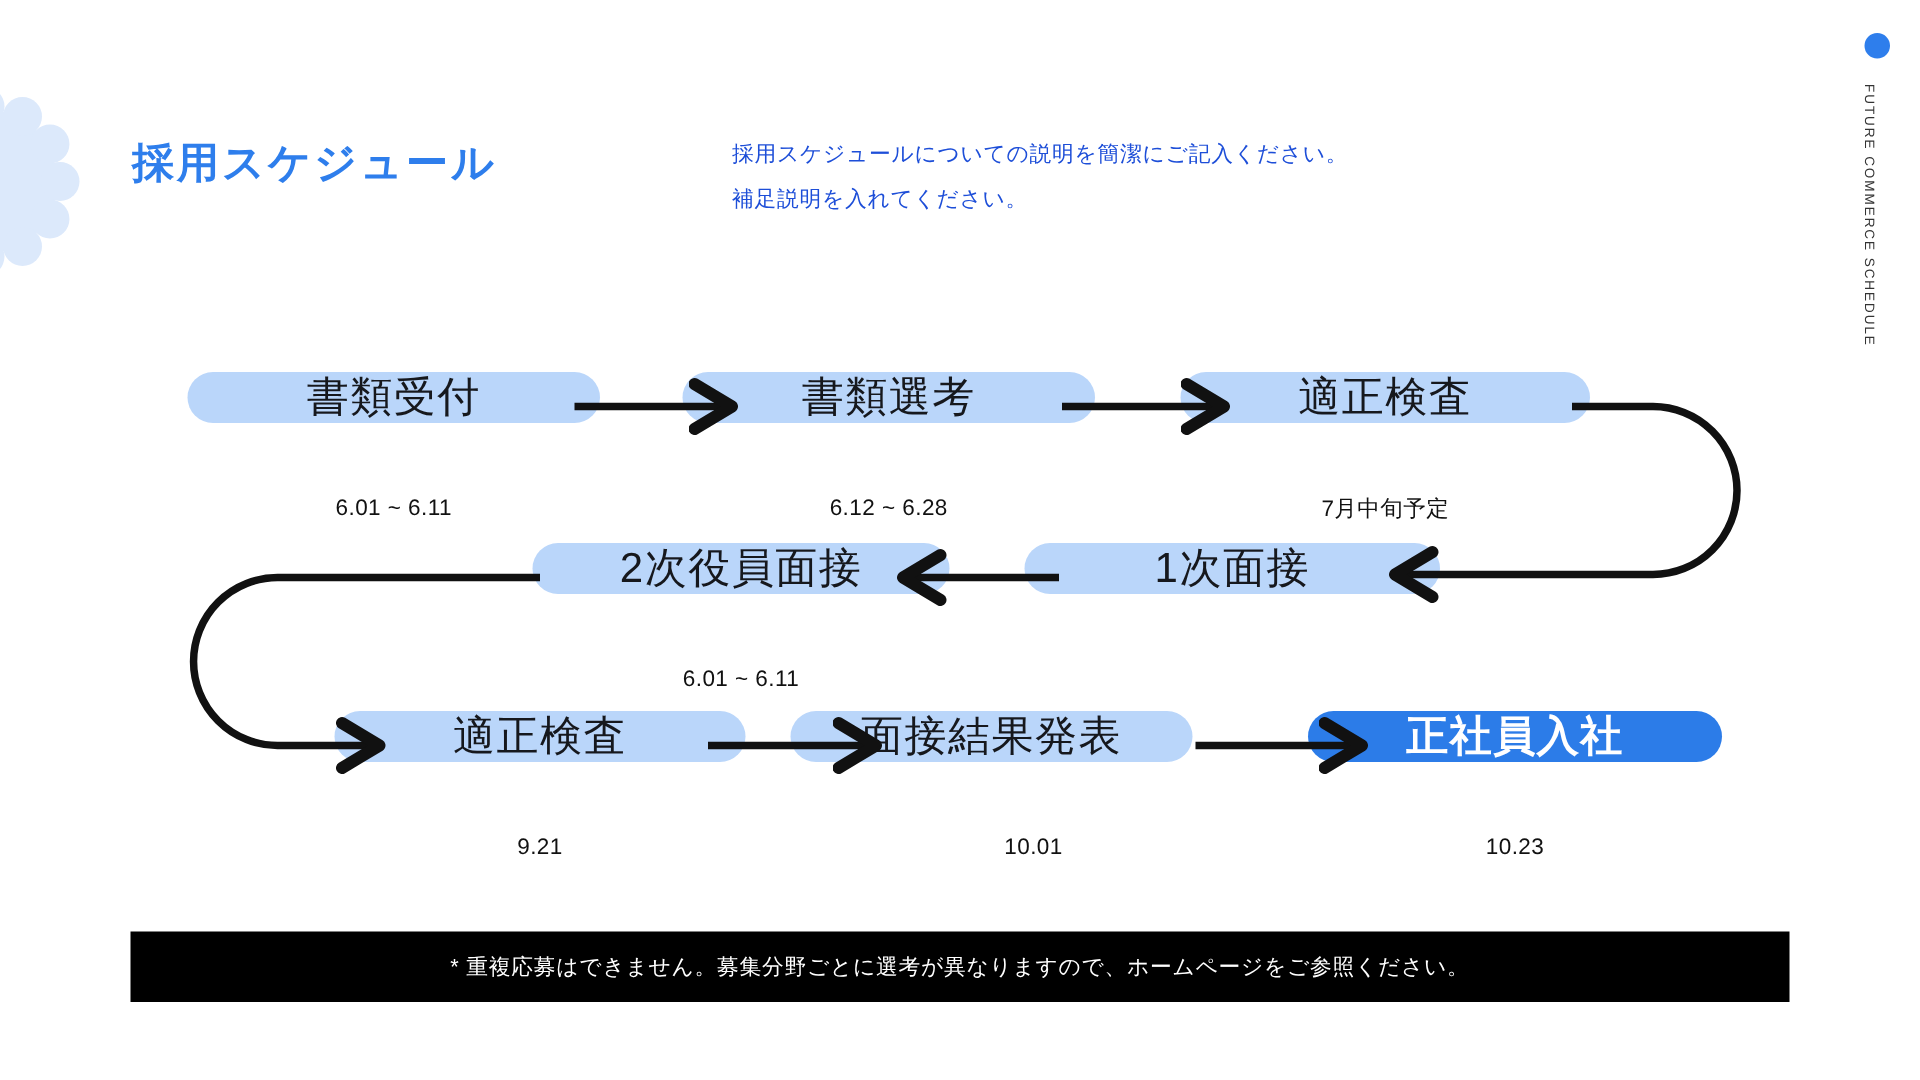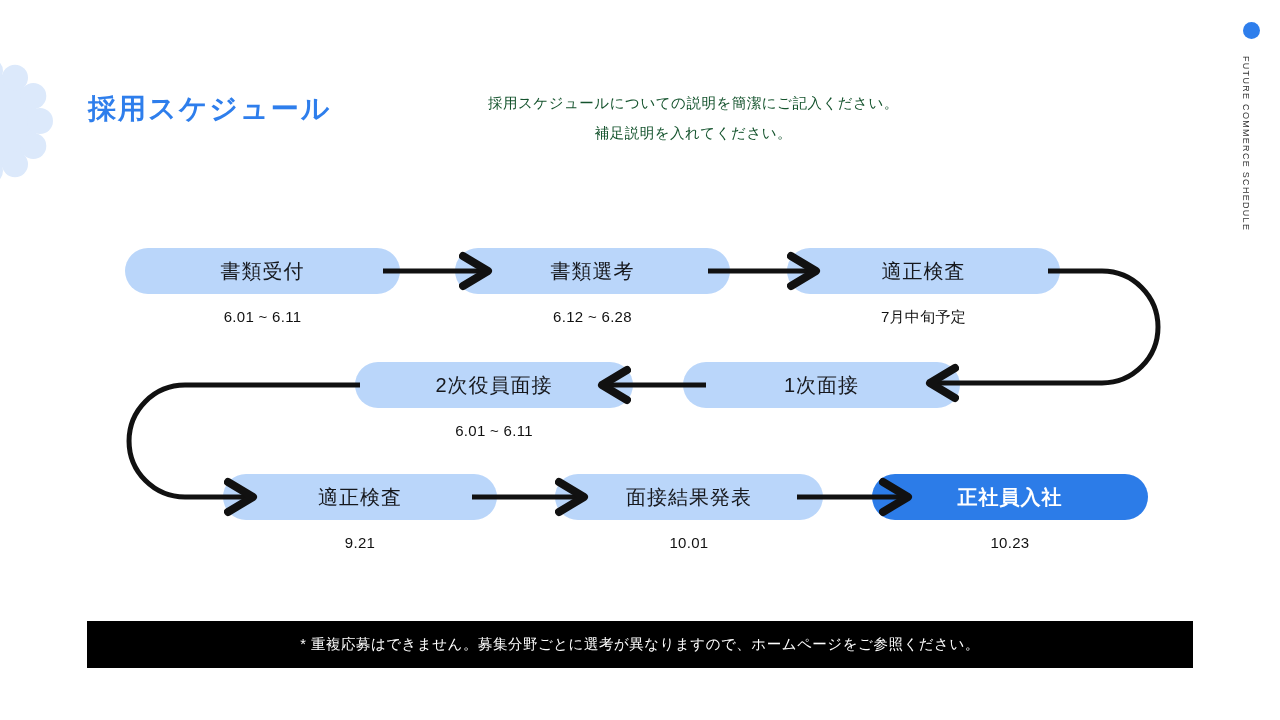--- a/index.html
+++ b/index.html
@@ -5,45 +5,45 @@
   * { margin:0; padding:0; box-sizing:border-box; }
   html,body { background:#ffffff; }
   body { font-family:"Liberation Sans","DejaVu Sans",sans-serif; }
   .slide { position:relative; width:1280px; height:720px; background:#ffffff; overflow:hidden; }
 
   .deco-flower { position:absolute; left:-95px; top:36px; }
 
   .title { position:absolute; left:88px; top:90px; font-size:28px; font-weight:800;
            color:#2E7EEC; letter-spacing:2px; white-space:nowrap; }
 
-  .subtitle { position:absolute; left:488px; top:88px; font-size:14.5px; color:#14532d;
-              line-height:30px; letter-spacing:0.5px;text-align:center; }
+  .subtitle { position:absolute; left:488px; top:88px; font-size:14.5px; color:#1d4ed8;
+              line-height:30px; letter-spacing:0.5px; }
 
   .deco-dot { position:absolute; left:1243px; top:22px; width:17px; height:17px;
               border-radius:50%; background:#2E7EEC; }
 
   .side-label { position:absolute; left:1241px; top:56px; writing-mode:vertical-rl;
                 font-size:9px; color:#333333; letter-spacing:1.3px; white-space:nowrap; }
 
-  .pill { position:absolute; height:46px; border-radius:23px; background:#BAD6FA;
+  .pill { position:absolute; height:34px; border-radius:23px; background:#BAD6FA;
           display:flex; align-items:center; justify-content:center;
-          font-size:20px; font-weight:500; color:#16181d; letter-spacing:1px; }
+          font-size:28px; font-weight:500; color:#16181d; letter-spacing:1px; }
   .pill.highlight { background:#2C7CE8; color:#ffffff; font-weight:700; }
 
   .date { position:absolute; font-size:15px; color:#111111; text-align:center;
-          letter-spacing:0.3px; }
+          letter-spacing:0.3px;margin-top:22px; }
 
   
   .s0 { left:125px; top:248px; width:275px; }
   .s1 { left:455px; top:248px; width:275px; }
   .s2 { left:787px; top:248px; width:273px; }
   .s3 { left:683px; top:362px; width:277px; }
   .s4 { left:355px; top:362px; width:278px; }
   .s5 { left:223px; top:474px; width:274px; }
-  .s6 { left:555px; top:474px; width:268px; }
+  .s6 { left:527px; top:474px; width:268px; }
   .s7 { left:872px; top:474px; width:276px; }
 
   .d0 { left:125px; top:308px; width:275px; }
   .d1 { left:455px; top:308px; width:275px; }
   .d2 { left:787px; top:308px; width:273px; }
   .d3 { left:683px; top:422px; width:277px; }
   .d4 { left:355px; top:422px; width:278px; }
   .d5 { left:223px; top:534px; width:274px; }
   .d6 { left:555px; top:534px; width:268px; }
   .d7 { left:872px; top:534px; width:276px; }

